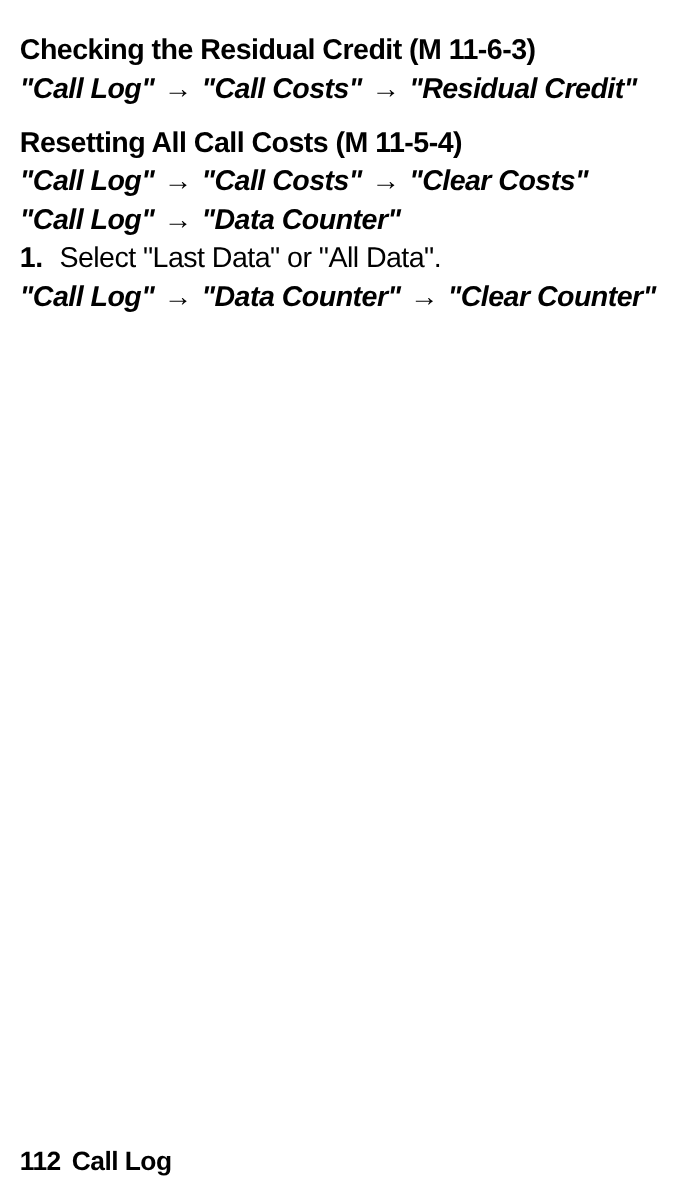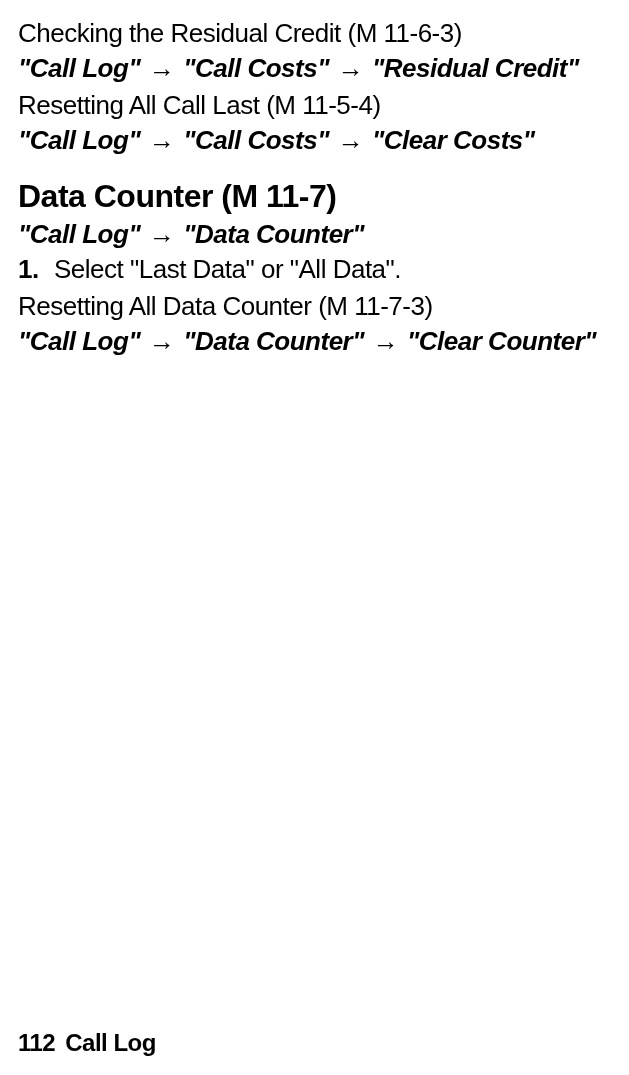--- a/index.html
+++ b/index.html
@@ -12,22 +12,22 @@
       height: 1075px;
       background: #ffffff;
       font-family: "Helvetica Neue", Helvetica, Arial, sans-serif;
       color: #000000;
       padding: 12px 18px 18px 18px;
       position: relative;
       letter-spacing: -0.5px;
     }
     .sub-heading {
       font-size: 26px;
-      font-weight: 400;
-      margin-top: 6px;
+      font-weight: 700;
+      margin-top: 18px;
       font-stretch: condensed;
     }
     .nav-path {
       font-size: 26px;
       font-weight: 700;
       font-style: italic;
       margin-top: 4px;
       font-stretch: condensed;
     }
     .main-heading {
@@ -45,21 +45,21 @@
       font-weight: 700;
       display: inline-block;
       width: 36px;
     }
     .arrow {
       font-style: normal;
       padding: 0 2px;
     }
     .footer {
       position: absolute;
-      bottom: 18px;
+      bottom: 4px;
       left: 18px;
       font-size: 24px;
       font-weight: 700;
       font-stretch: condensed;
     }
     .footer-page {
       margin-right: 10px;
     }
     .block {
       margin-bottom: 4px;
@@ -72,43 +72,37 @@
   <div class="sub-heading">
     <span>Checking the Residual Credit </span><span>(M 11-6-3)</span>
   </div>
   <div class="nav-path">
     <span>"Call Log"</span><span class="arrow"> → </span><span>"Call Costs"</span><span class="arrow"> → </span><span>"Residual Credit"</span>
   </div>
 </div>
 
 <div class="block">
   <div class="sub-heading">
-    <span>Resetting All Call Last </span><span>(M 11-5-4)</span>
+    <span>Resetting All Call Costs </span><span>(M 11-5-4)</span>
   </div>
   <div class="nav-path">
     <span>"Call Log"</span><span class="arrow"> → </span><span>"Call Costs"</span><span class="arrow"> → </span><span>"Clear Costs"</span>
   </div>
 </div>
 
 <div class="block">
-  <div class="main-heading">
-    <span>Data Counter </span><span>(M 11-7)</span>
-  </div>
   <div class="nav-path">
     <span>"Call Log"</span><span class="arrow"> → </span><span>"Data Counter"</span>
   </div>
   <div class="step">
     <span class="step-num">1.</span><span>Select "Last Data" or "All Data".</span>
   </div>
 </div>
 
 <div class="block">
-  <div class="sub-heading">
-    <span>Resetting All Data Counter </span><span>(M 11-7-3)</span>
-  </div>
   <div class="nav-path">
     <span>"Call Log"</span><span class="arrow"> → </span><span>"Data Counter"</span><span class="arrow"> → </span><span>"Clear Counter"</span>
   </div>
 </div>
 
 <div class="footer">
   <span class="footer-page">112</span><span>Call Log</span>
 </div>
 
 </body></html>

